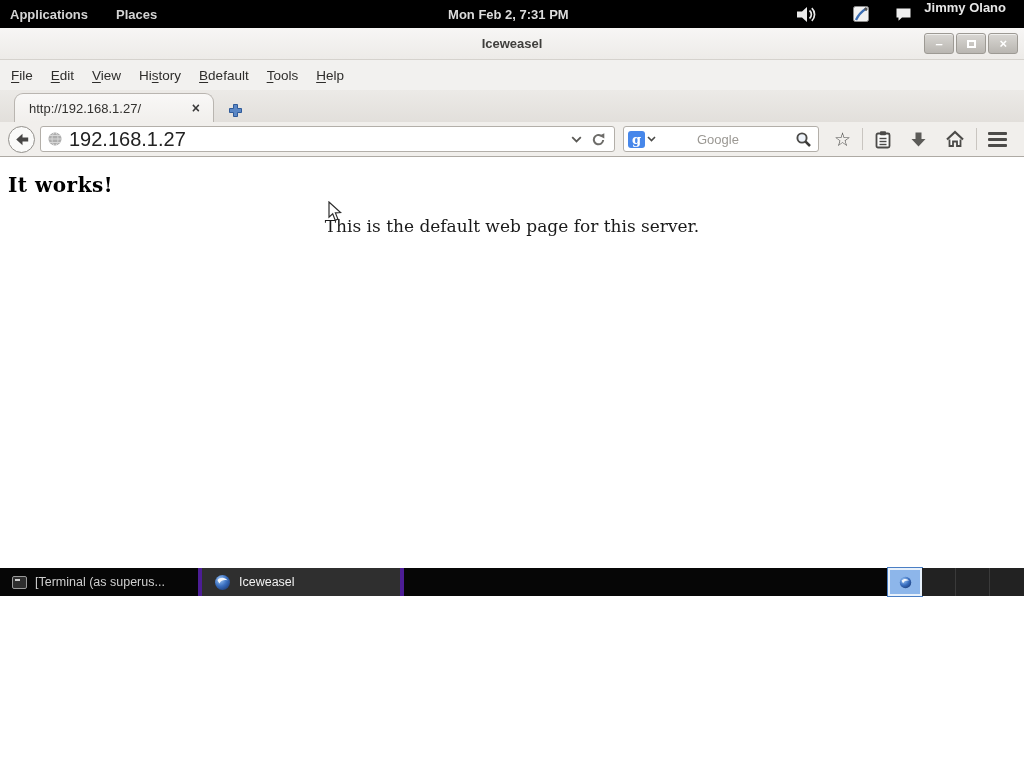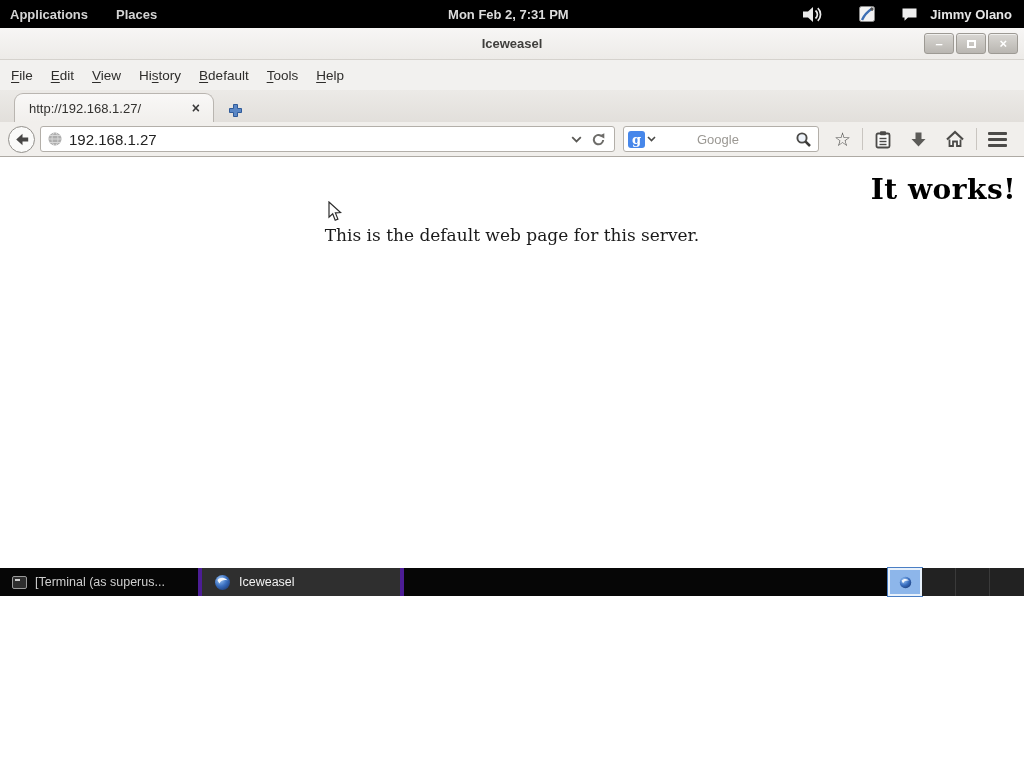--- a/index.html
+++ b/index.html
@@ -14,21 +14,21 @@
     display: flex; align-items: center; position: relative;
     font-size: 13px; font-weight: 700;
   }
   .panel-left { display: flex; align-items: center; height: 100%; }
   .panel-menu { padding: 0 14px; height: 100%; display: flex; align-items: center; cursor: default; }
   .panel-menu:first-child { padding-left: 10px; }
   .panel-clock {
     position: absolute; left: 50%; transform: translateX(-53%);
     color: #dcdcdc; white-space: pre;
   }
-  .panel-right { margin-left: auto; display: flex; align-items: center; height: 100%; padding-right: 8px; }
+  .panel-right { margin-left: auto; display: flex; align-items: flex-start; height: 100%; padding-right: 14px; }
   .panel-icon { display: flex; align-items: center; justify-content: center; height: 100%; padding: 0 6px; }
   .panel-icon.volume { margin-right: 22px; }
   .panel-icon.pen { margin-right: 12px; }
   .panel-icon.chat { margin-right: 2px; }
   .panel-user { color: #e6e6e6; padding: 0 4px; }
 
   
   .titlebar {
     height: 32px; flex: 0 0 32px;
     background: linear-gradient(#f7f6f5, #edebe8);
@@ -87,21 +87,21 @@
     background: #fafaf9; border: 1px solid #93908b;
     display: flex; align-items: center; justify-content: center;
     margin-right: 5px; z-index: 2;
   }
   .url-field {
     flex: 1; height: 26px; background: #fff; border: 1px solid #b3afa9;
     border-radius: 3px; display: flex; align-items: center; padding: 0 4px 0 6px;
     max-width: 588px;
   }
   .url-field input {
-    flex: 1; border: none; outline: none; font-size: 15px; color: #222;
+    flex: 1; border: none; outline: none; font-size: 20px; color: #222;
     font-family: "Liberation Sans", "DejaVu Sans", sans-serif; background: transparent;
   }
   .url-globe { margin-right: 6px; display: flex; }
   .url-dropdown { padding: 4px 5px; display: flex; }
   .reload-button { padding: 3px 4px; display: flex; }
   .search-field {
     width: 196px; height: 26px; background: #fff; border: 1px solid #b3afa9;
     border-radius: 3px; display: flex; align-items: center;
     margin-left: 8px; padding: 0 6px 0 4px;
   }
@@ -124,21 +124,21 @@
   .nav-sep { width: 1px; height: 22px; background: #c9c5c0; margin: 0 2px; }
   .hamburger { display: flex; flex-direction: column; gap: 3px; }
   .hamburger i { width: 19px; height: 3px; background: #4c4b49; border-radius: 1px; }
 
   
   .content {
     flex: 1 1 auto; background: #fff; position: relative; overflow: hidden;
     padding: 8px; color: #000;
     font-family: "DejaVu Serif", "Liberation Serif", serif;
   }
-  .content h1 { font-size: 28px; font-weight: 700; margin: 8px 0 0 0; letter-spacing: .5px; text-align: right; }
+  .content h1 { font-size: 20px; font-weight: 700; margin: 8px 0 0 0; letter-spacing: .5px; }
   .content p { font-size: 17px; margin: 19px 0 0 0; color: #1a1a1a; text-align: center; }
   .cursor { position: absolute; left: 328px; top: 44px; }
 
   
   .taskbar {
     height: 28px; flex: 0 0 28px; background: #060606;
     display: flex; align-items: stretch; position: relative;
   }
   .task-button {
     width: 202px; display: flex; align-items: center; gap: 8px;

